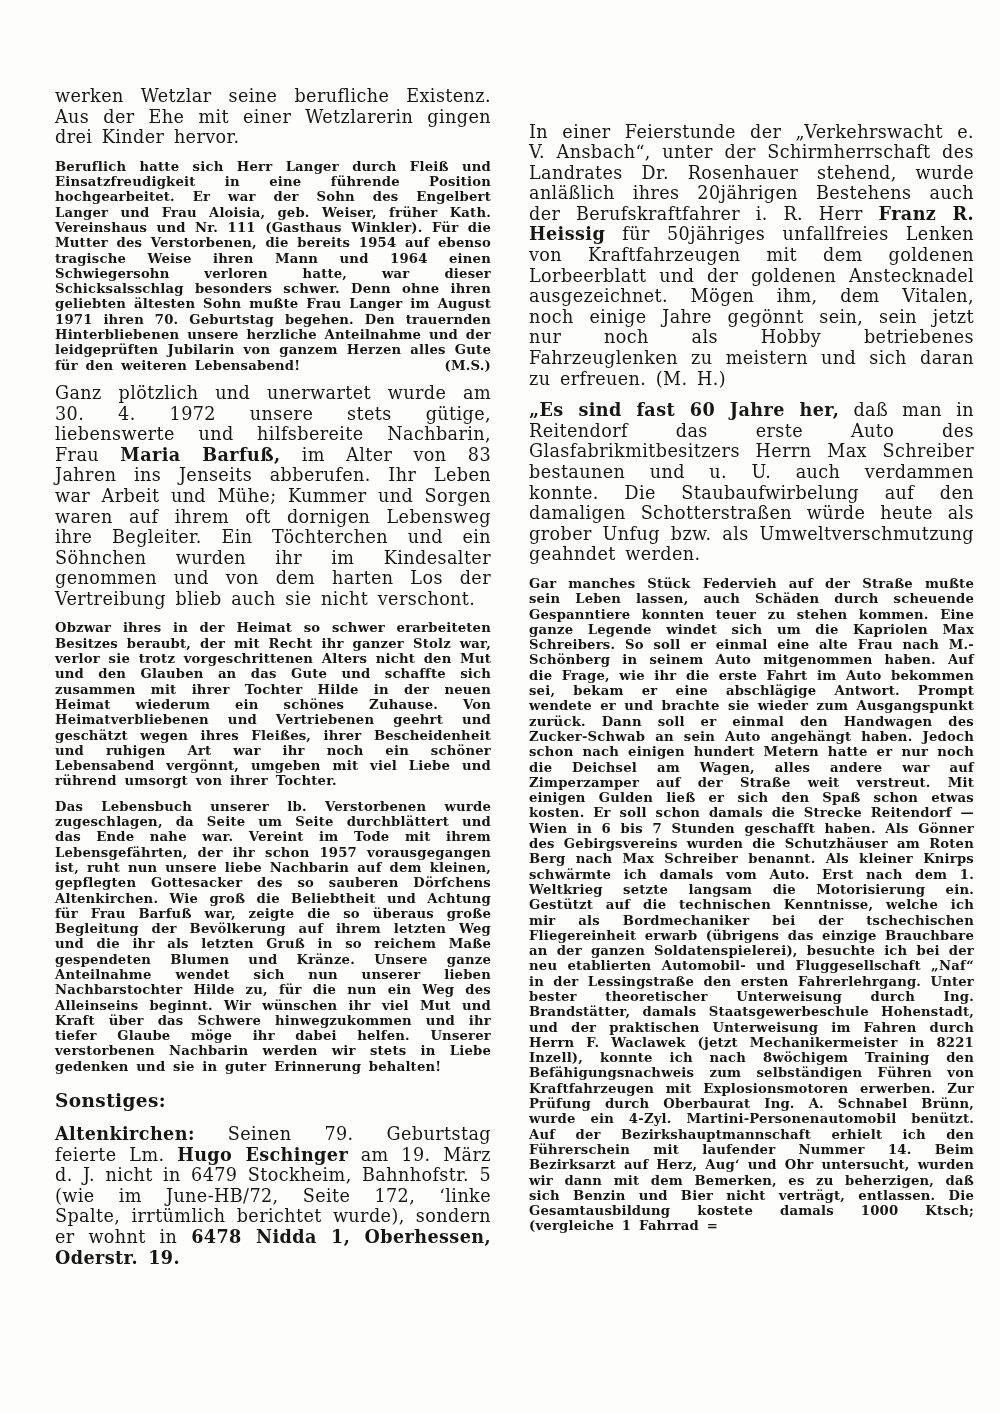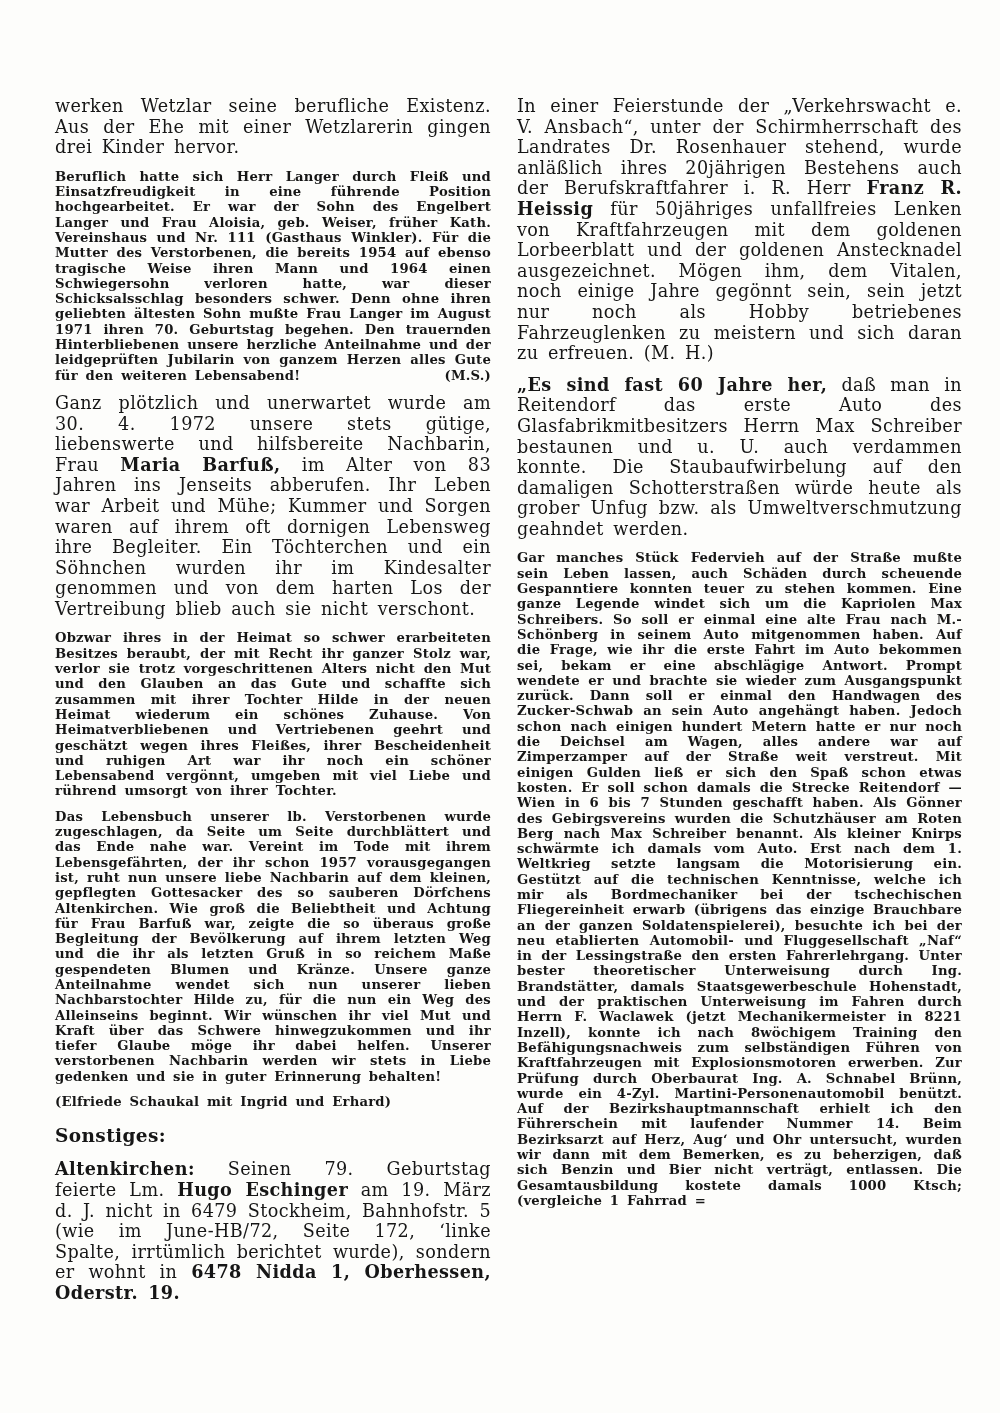--- a/index.html
+++ b/index.html
@@ -13,23 +13,22 @@
     height: 1413px;
     box-sizing: border-box;
     background: #fdfdfb;
     color: #161616;
     font-family: "DejaVu Serif", "Liberation Serif", serif;
     padding: 86px 38px 0 55px;
     overflow: hidden;
   }
   .columns {
     display: flex;
-    gap: 26px;
-    align-items: flex-start;
-    margin-top: 10px;
+    gap: 38px;
+    align-items: center;
   }
   .col { box-sizing: border-box; }
   .col-left  { width: 436px; flex: 0 0 436px; }
   .col-right { width: 445px; flex: 0 0 445px; }
 
   .para {
     position: relative;
     margin: 0 0 9px 0;
     text-align: justify;
     -webkit-hyphens: none;
@@ -76,21 +75,20 @@
 <body>
 
 <div class="page">
   <div class="columns">
     <div class="col col-left">
         <p class="para large"><span>werken Wetzlar seine berufliche Existenz. Aus der Ehe mit einer Wetzlarerin gingen drei Kinder hervor.</span></p>
         <p class="para small"><span>Beruflich hatte sich Herr Langer durch Fleiß und Einsatzfreudigkeit in eine führende Position hochgearbeitet. Er war der Sohn des Engelbert Langer und Frau Aloisia, geb. Weiser, früher Kath. Vereinshaus und Nr. 111 (Gasthaus Winkler). Für die Mutter des Verstorbenen, die bereits 1954 auf ebenso tragische Weise ihren Mann und 1964 einen Schwiegersohn verloren hatte, war dieser Schicksalsschlag besonders schwer. Denn ohne ihren geliebten ältesten Sohn mußte Frau Langer im August 1971 ihren 70. Geburtstag begehen. Den trauernden Hinterbliebenen unsere herzliche Anteilnahme und der leidgeprüften Jubilarin von ganzem Herzen alles Gute für den weiteren Lebensabend!</span><span class="attribution">(M.S.)</span></p>
         <p class="para large"><span>Ganz plötzlich und unerwartet wurde am 30. 4. 1972 unsere stets gütige, liebenswerte und hilfsbereite Nachbarin, Frau </span><span class="b">Maria Barfuß,</span><span> im Alter von 83 Jahren ins Jenseits abberufen. Ihr Leben war Arbeit und Mühe; Kummer und Sorgen waren auf ihrem oft dornigen Lebensweg ihre Begleiter. Ein Töchterchen und ein Söhnchen wurden ihr im Kindesalter genommen und von dem harten Los der Vertreibung blieb auch sie nicht verschont.</span></p>
         <p class="para small"><span>Obzwar ihres in der Heimat so schwer erarbeiteten Besitzes beraubt, der mit Recht ihr ganzer Stolz war, verlor sie trotz vorgeschrittenen Alters nicht den Mut und den Glauben an das Gute und schaffte sich zusammen mit ihrer Tochter Hilde in der neuen Heimat wiederum ein schönes Zuhause. Von Heimatverbliebenen und Vertriebenen geehrt und geschätzt wegen ihres Fleißes, ihrer Bescheidenheit und ruhigen Art war ihr noch ein schöner Lebensabend vergönnt, umgeben mit viel Liebe und rührend umsorgt von ihrer Tochter.</span></p>
         <p class="para small"><span>Das Lebensbuch unserer lb. Verstorbenen wurde zugeschlagen, da Seite um Seite durchblättert und das Ende nahe war. Vereint im Tode mit ihrem Lebensgefährten, der ihr schon 1957 vorausgegangen ist, ruht nun unsere liebe Nachbarin auf dem kleinen, gepflegten Gottesacker des so sauberen Dörfchens Altenkirchen. Wie groß die Beliebtheit und Achtung für Frau Barfuß war, zeigte die so überaus große Begleitung der Bevölkerung auf ihrem letzten Weg und die ihr als letzten Gruß in so reichem Maße gespendeten Blumen und Kränze. Unsere ganze Anteilnahme wendet sich nun unserer lieben Nachbarstochter Hilde zu, für die nun ein Weg des Alleinseins beginnt. Wir wünschen ihr viel Mut und Kraft über das Schwere hinwegzukommen und ihr tiefer Glaube möge ihr dabei helfen. Unserer verstorbenen Nachbarin werden wir stets in Liebe gedenken und sie in guter Erinnerung behalten!</span></p>
-        <p class="para small"><span>(Elfriede Schaukal mit Ingrid und Erhard)</span></p>
         <p class="para heading"><span class="b">Sonstiges:</span></p>
         <p class="para large"><span class="b">Altenkirchen:</span><span> Seinen 79. Geburtstag feierte Lm. </span><span class="b">Hugo Eschinger</span><span> am 19. März d. J. nicht in 6479 Stockheim, Bahnhofstr. 5 (wie im June-HB/72, Seite 172, ‘linke Spalte, irrtümlich berichtet wurde), sondern er wohnt in </span><span class="b">6478 Nidda 1, Oberhessen, Oderstr. 19.</span></p>
       </div>
     <div class="col col-right">
       <div>
           <p class="para large"><span>In einer Feierstunde der „Verkehrswacht e. V. Ansbach“, unter der Schirmherrschaft des Landrates Dr. Rosenhauer stehend, wurde anläßlich ihres 20jährigen Bestehens auch der Berufskraftfahrer i. R. Herr </span><span class="b">Franz R. Heissig</span><span> für 50jähriges unfallfreies Lenken von Kraftfahrzeugen mit dem goldenen Lorbeerblatt und der goldenen Anstecknadel ausgezeichnet. Mögen ihm, dem Vitalen, noch einige Jahre gegönnt sein, sein jetzt nur noch als Hobby betriebenes Fahrzeuglenken zu meistern und sich daran zu erfreuen. (M. H.)</span></p>
           <p class="para large"><span class="b">„Es sind fast 60 Jahre her,</span><span> daß man in Reitendorf das erste Auto des Glasfabrikmitbesitzers Herrn Max Schreiber bestaunen und u. U. auch verdammen konnte. Die Staubaufwirbelung auf den damaligen Schotterstraßen würde heute als grober Unfug bzw. als Umweltverschmutzung geahndet werden.</span></p>
           <p class="para small"><span>Gar manches Stück Federvieh auf der Straße mußte sein Leben lassen, auch Schäden durch scheuende Gespanntiere konnten teuer zu stehen kommen. Eine ganze Legende windet sich um die Kapriolen Max Schreibers. So soll er einmal eine alte Frau nach M.-Schönberg in seinem Auto mitgenommen haben. Auf die Frage, wie ihr die erste Fahrt im Auto bekommen sei, bekam er eine abschlägige Antwort. Prompt wendete er und brachte sie wieder zum Ausgangspunkt zurück. Dann soll er einmal den Handwagen des Zucker-Schwab an sein Auto angehängt haben. Jedoch schon nach einigen hundert Metern hatte er nur noch die Deichsel am Wagen, alles andere war auf Zimperzamper auf der Straße weit verstreut. Mit einigen Gulden ließ er sich den Spaß schon etwas kosten. Er soll schon damals die Strecke Reitendorf — Wien in 6 bis 7 Stunden geschafft haben. Als Gönner des Gebirgsvereins wurden die Schutzhäuser am Roten Berg nach Max Schreiber benannt. Als kleiner Knirps schwärmte ich damals vom Auto. Erst nach dem 1. Weltkrieg setzte langsam die Motorisierung ein. Gestützt auf die technischen Kenntnisse, welche ich mir als Bordmechaniker bei der tschechischen Fliegereinheit erwarb (übrigens das einzige Brauchbare an der ganzen Soldatenspielerei), besuchte ich bei der neu etablierten Automobil- und Fluggesellschaft „Naf“ in der Lessingstraße den ersten Fahrerlehrgang. Unter bester theoretischer Unterweisung durch Ing. Brandstätter, damals Staatsgewerbeschule Hohenstadt, und der praktischen Unterweisung im Fahren durch Herrn F. Waclawek (jetzt Mechanikermeister in 8221 Inzell), konnte ich nach 8wöchigem Training den Befähigungsnachweis zum selbständigen Führen von Kraftfahrzeugen mit Explosionsmotoren erwerben. Zur Prüfung durch Oberbaurat Ing. A. Schnabel Brünn, wurde ein 4-Zyl. Martini-Personenautomobil benützt. Auf der Bezirkshauptmannschaft erhielt ich den Führerschein mit laufender Nummer 14. Beim Bezirksarzt auf Herz, Aug‘ und Ohr untersucht, wurden wir dann mit dem Bemerken, es zu beherzigen, daß sich Benzin und Bier nicht verträgt, entlassen. Die Gesamtausbildung kostete damals 1000 Ktsch; (vergleiche 1 Fahrrad =</span></p>
         </div>
     </div>

